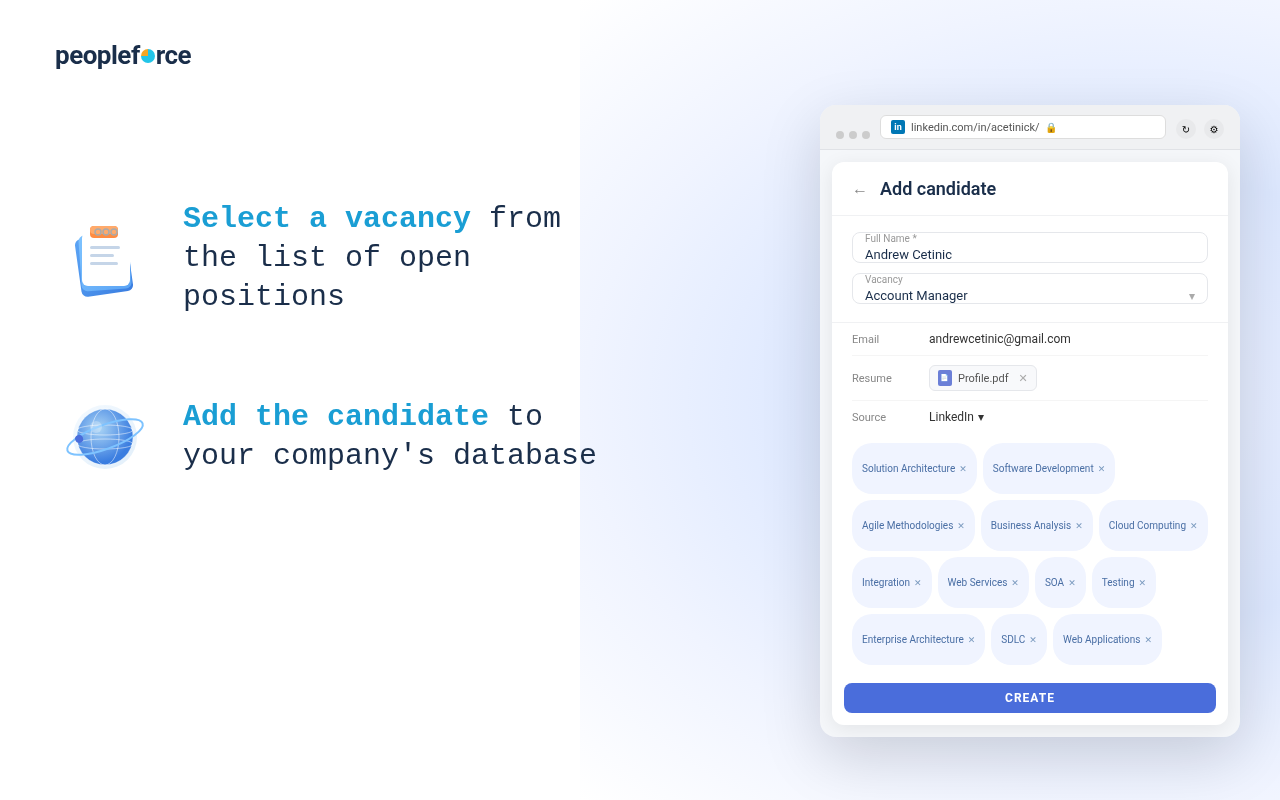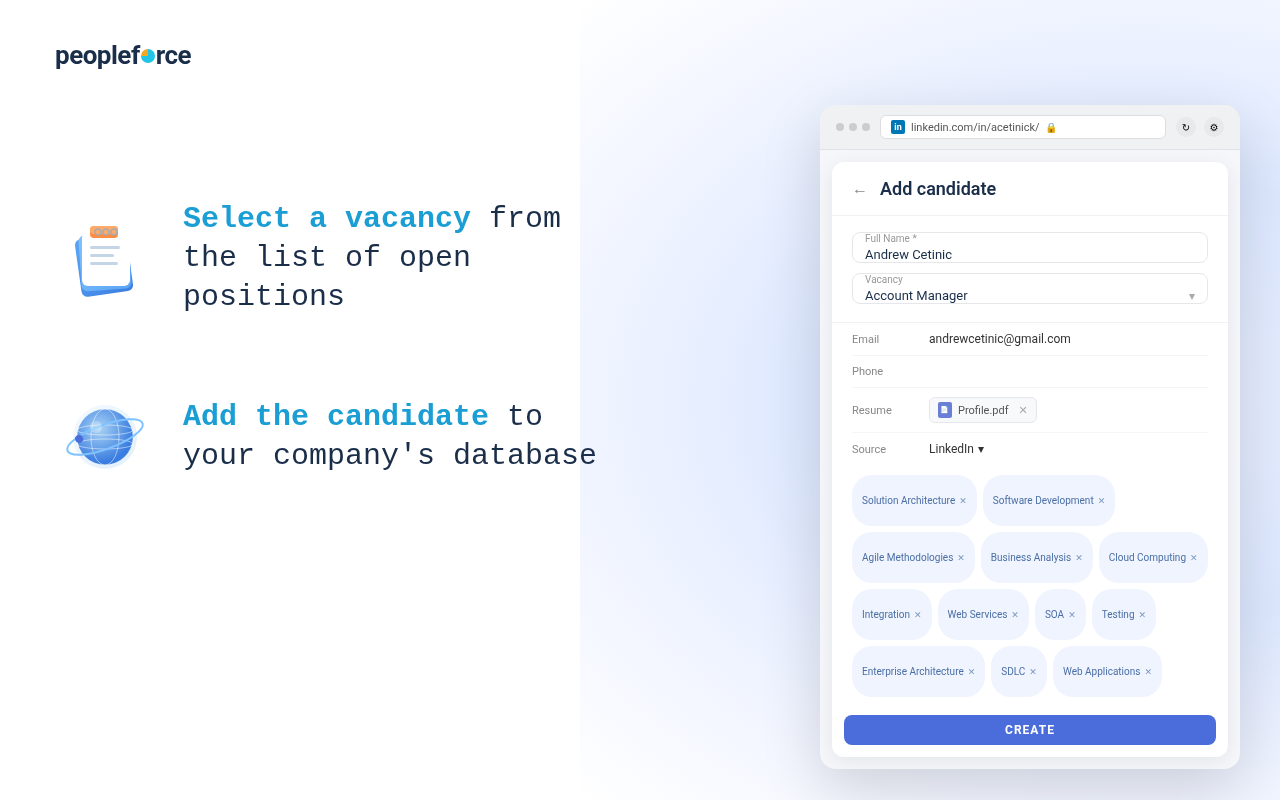--- a/index.html
+++ b/index.html
@@ -115,21 +115,21 @@
       border-radius: 16px;
       box-shadow: 0 20px 60px rgba(0,0,0,0.15);
       z-index: 10;
       overflow: hidden;
     }
 
     .browser-chrome {
       background: #f0f1f3;
       padding: 10px 16px;
       display: flex;
-      align-items: center;
+      align-items: flex-end;
       gap: 10px;
       border-bottom: 1px solid #e0e2e6;
     }
 
     .browser-dots {
       display: flex;
       gap: 5px;
     }
 
     .browser-dot {
@@ -496,24 +496,20 @@
       </div>
     </div>
 
     <div class="detail-rows">
 
       <div class="detail-row">
         <span class="detail-label">Email</span>
         <span class="detail-value">andrewcetinic@gmail.com</span>
       </div>
 
-      <div class="detail-row">
-        <span class="detail-label">Phone</span>
-        <span class="detail-value"></span>
-      </div>
 
       <div class="detail-row">
         <span class="detail-label">Resume</span>
         <div class="resume-file">
           <div class="file-icon">📄</div>
           <span>Profile.pdf</span>
           <span class="close-x">✕</span>
         </div>
       </div>
 

